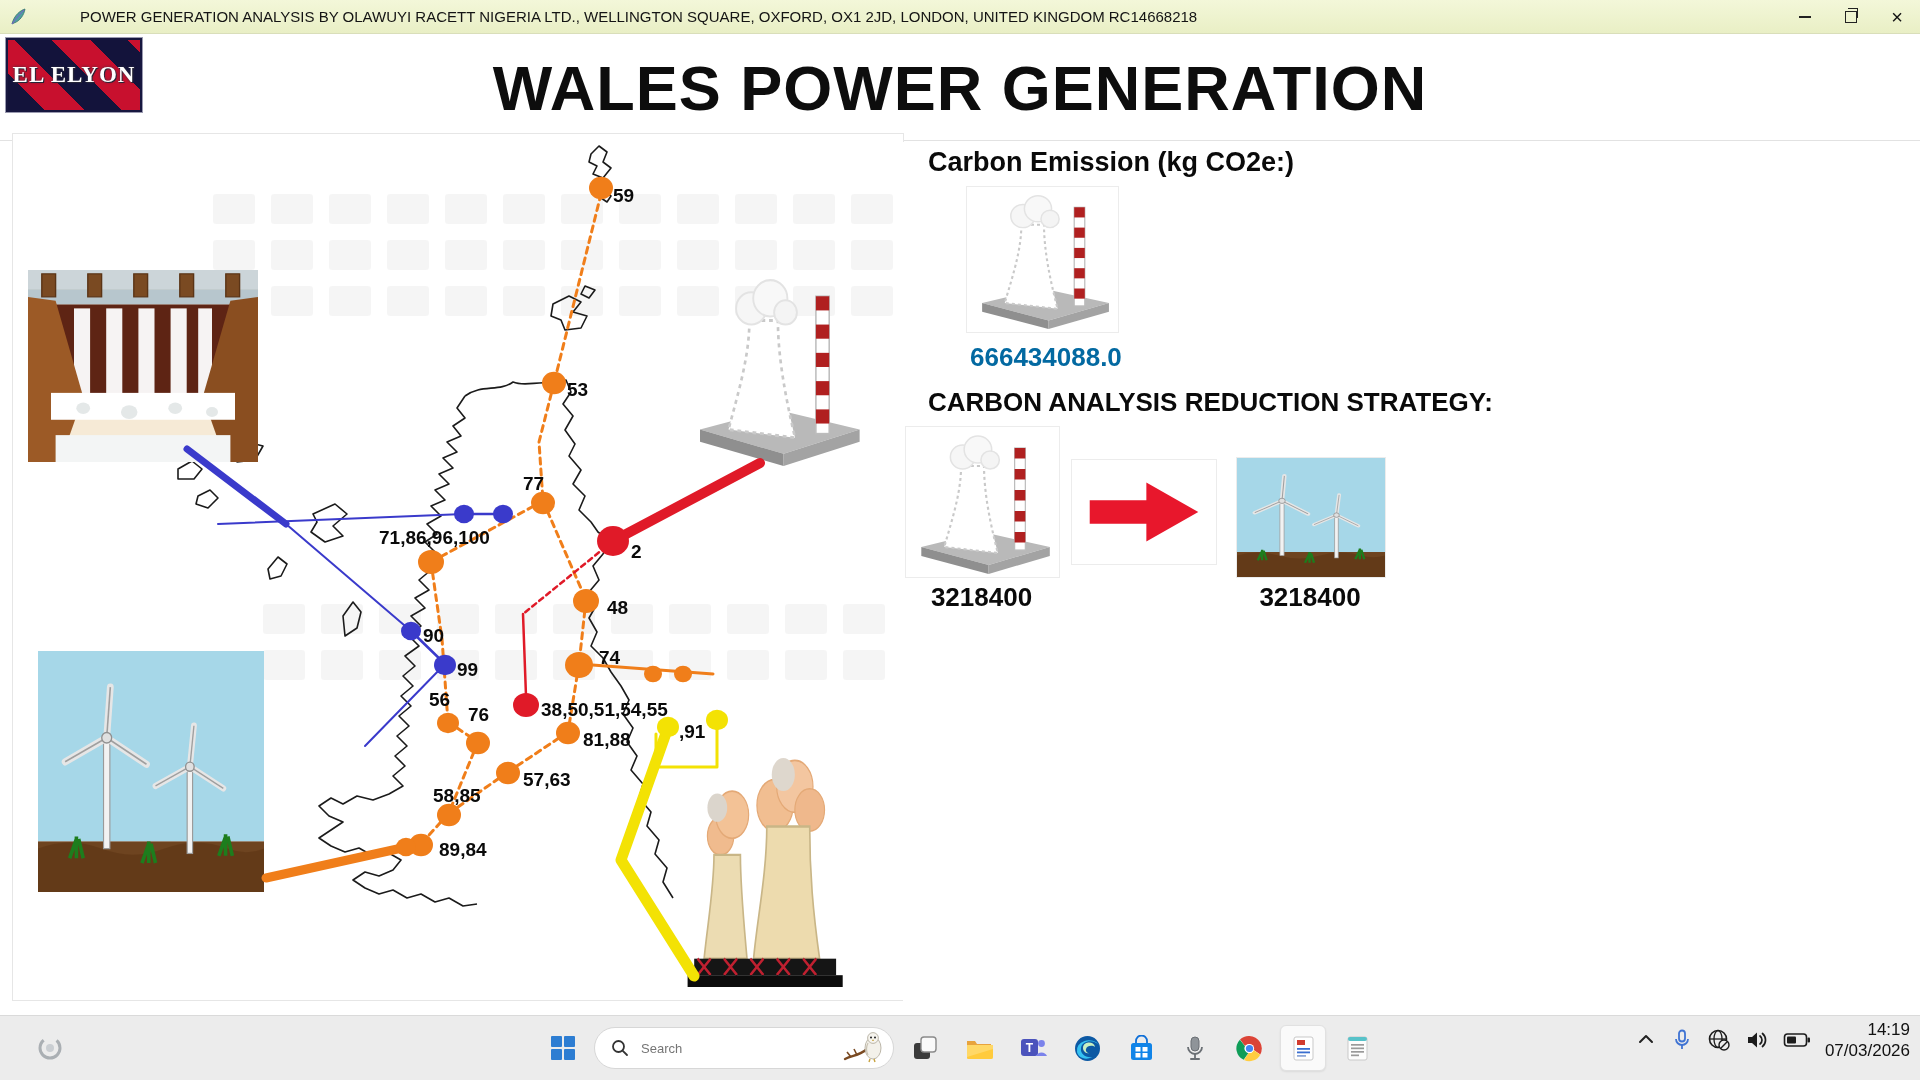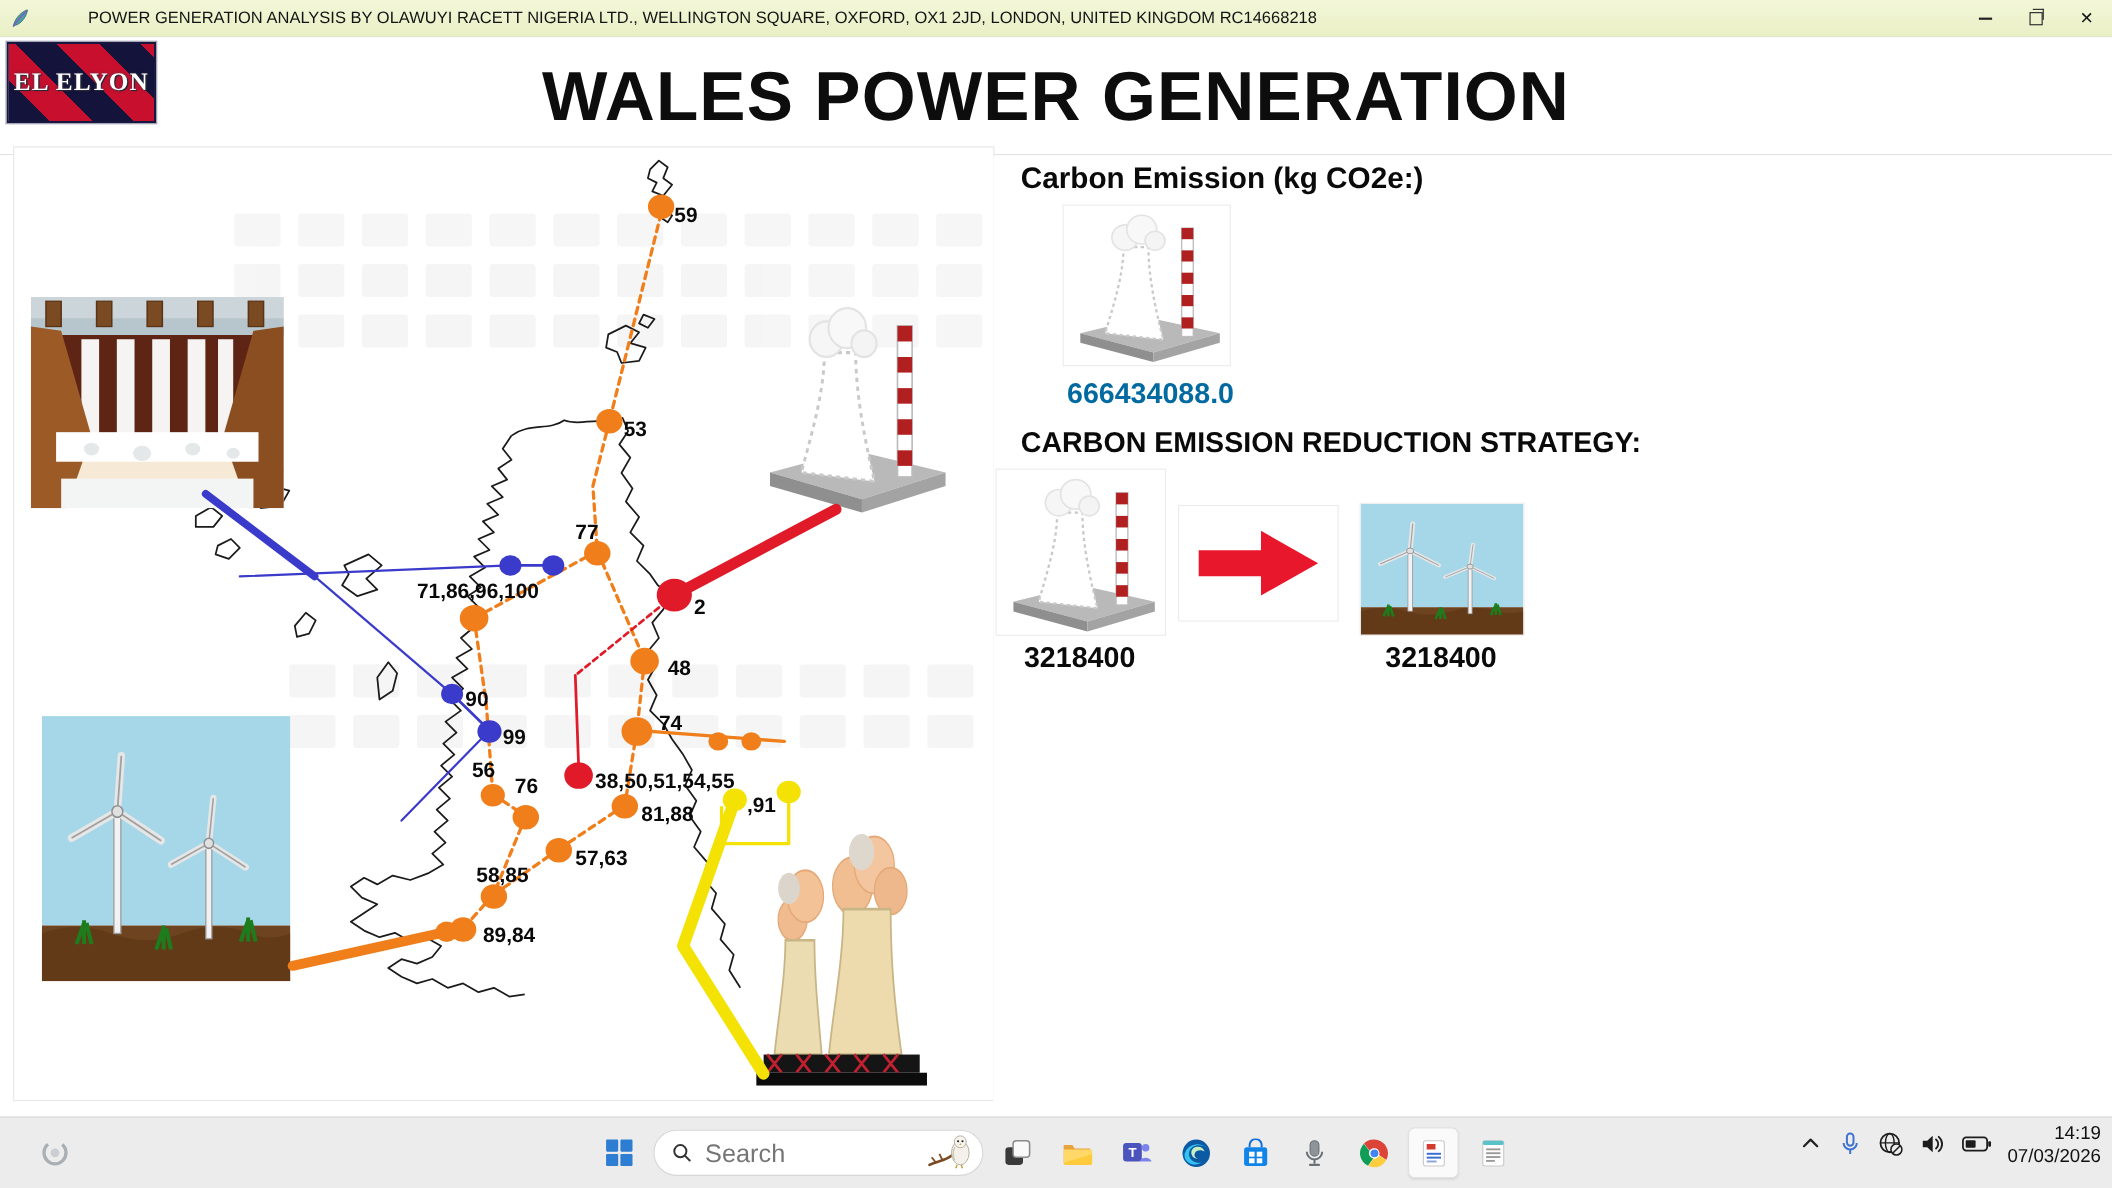--- a/index.html
+++ b/index.html
@@ -48,21 +48,21 @@
   .taskbar{position:absolute;left:0;bottom:0;width:1920px;height:64px;background:#ececec;
     border-top:1px solid #dadada;}
   .tb-corner{position:absolute;left:36px;top:18px;width:28px;height:28px;opacity:.8;}
   .tb-center{position:absolute;left:0;right:0;top:0;height:64px;display:flex;align-items:center;
     justify-content:center;gap:8px;}
   .tb-btn{width:46px;height:46px;border-radius:6px;display:flex;align-items:center;justify-content:center;
     background:transparent;border:none;padding:0;}
   .tb-btn.active-app{background:#fafafa;border:1px solid #e1e1e1;box-shadow:0 1px 2px rgba(0,0,0,.08);}
   .searchbox{width:300px;height:42px;background:#fff;border:1px solid #d7d7d7;border-radius:21px;
     display:flex;align-items:center;padding:0 6px 0 16px;box-sizing:border-box;gap:10px;}
-  .searchbox input{border:none;outline:none;font-size:23px;color:#701a75;flex:1;min-width:0;
+  .searchbox input{border:none;outline:none;font-size:13px;color:#701a75;flex:1;min-width:0;
     font-family:"Liberation Sans",sans-serif;background:transparent;}
   .tb-tray{position:absolute;right:10px;top:0;height:48px;display:flex;align-items:center;gap:14px;}
   .clock{text-align:right;font-size:17px;color:#111;line-height:1.25;}
 </style>
 </head>
 <body>
 
 <svg style="position:absolute;width:0;height:0" aria-hidden="true">
   <defs>
     <symbol id="sym-tower" viewBox="0 0 100 100" preserveAspectRatio="none">
@@ -360,21 +360,21 @@
 </div>
 
 <div class="right-panel">
   <div class="carbon-heading">Carbon Emission (kg CO2e:)</div>
   <div class="tower-box">
     <svg class="fillsvg" viewBox="0 0 100 100" preserveAspectRatio="none">
         <use href="#sym-tower"></use>
       </svg>
   </div>
   <div class="carbon-value">666434088.0</div>
-  <div class="strategy-heading">CARBON EMISSION REDUCTION STRATEGY:</div>
+  <div class="strategy-heading">CARBON ANALYSIS REDUCTION STRATEGY:</div>
   <div class="strat-box1">
     <svg class="fillsvg" viewBox="0 0 100 100" preserveAspectRatio="none">
         <use href="#sym-tower"></use>
       </svg>
   </div>
   <div class="strat-arrow">
     <svg width="118" height="84" viewBox="0 0 100 100" preserveAspectRatio="none">
         <use href="#sym-arrow"></use>
       </svg>
   </div>

